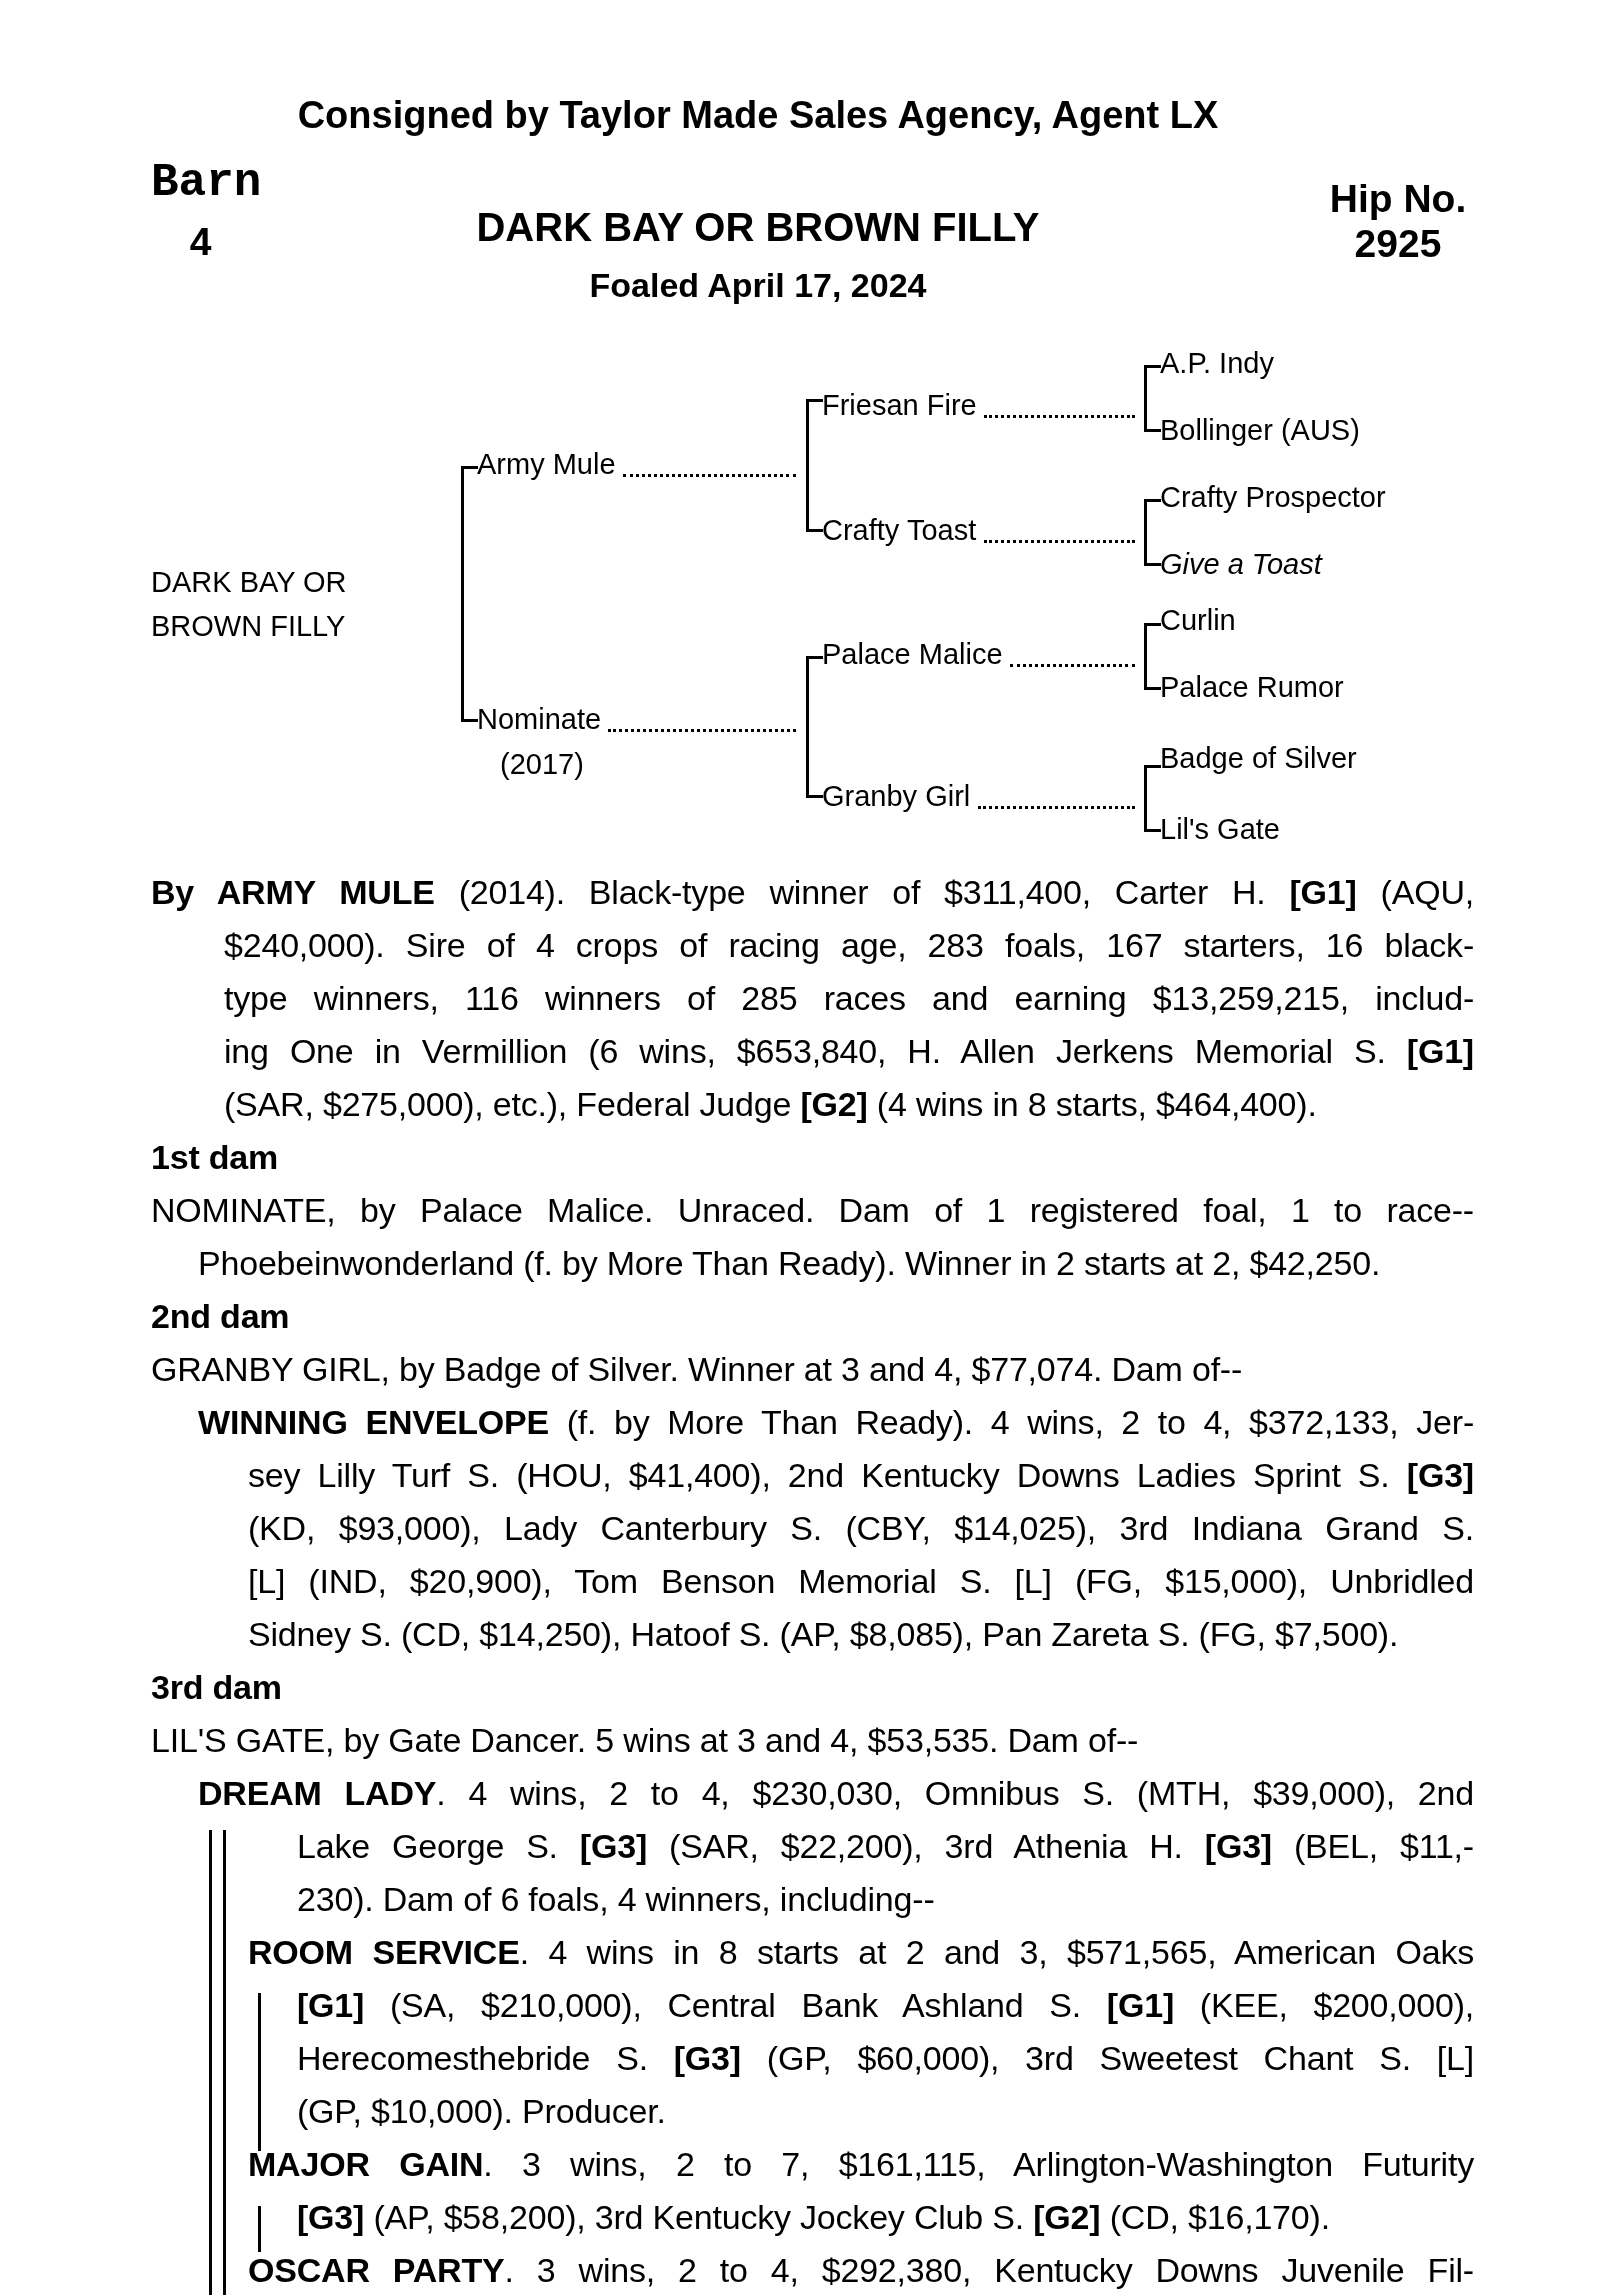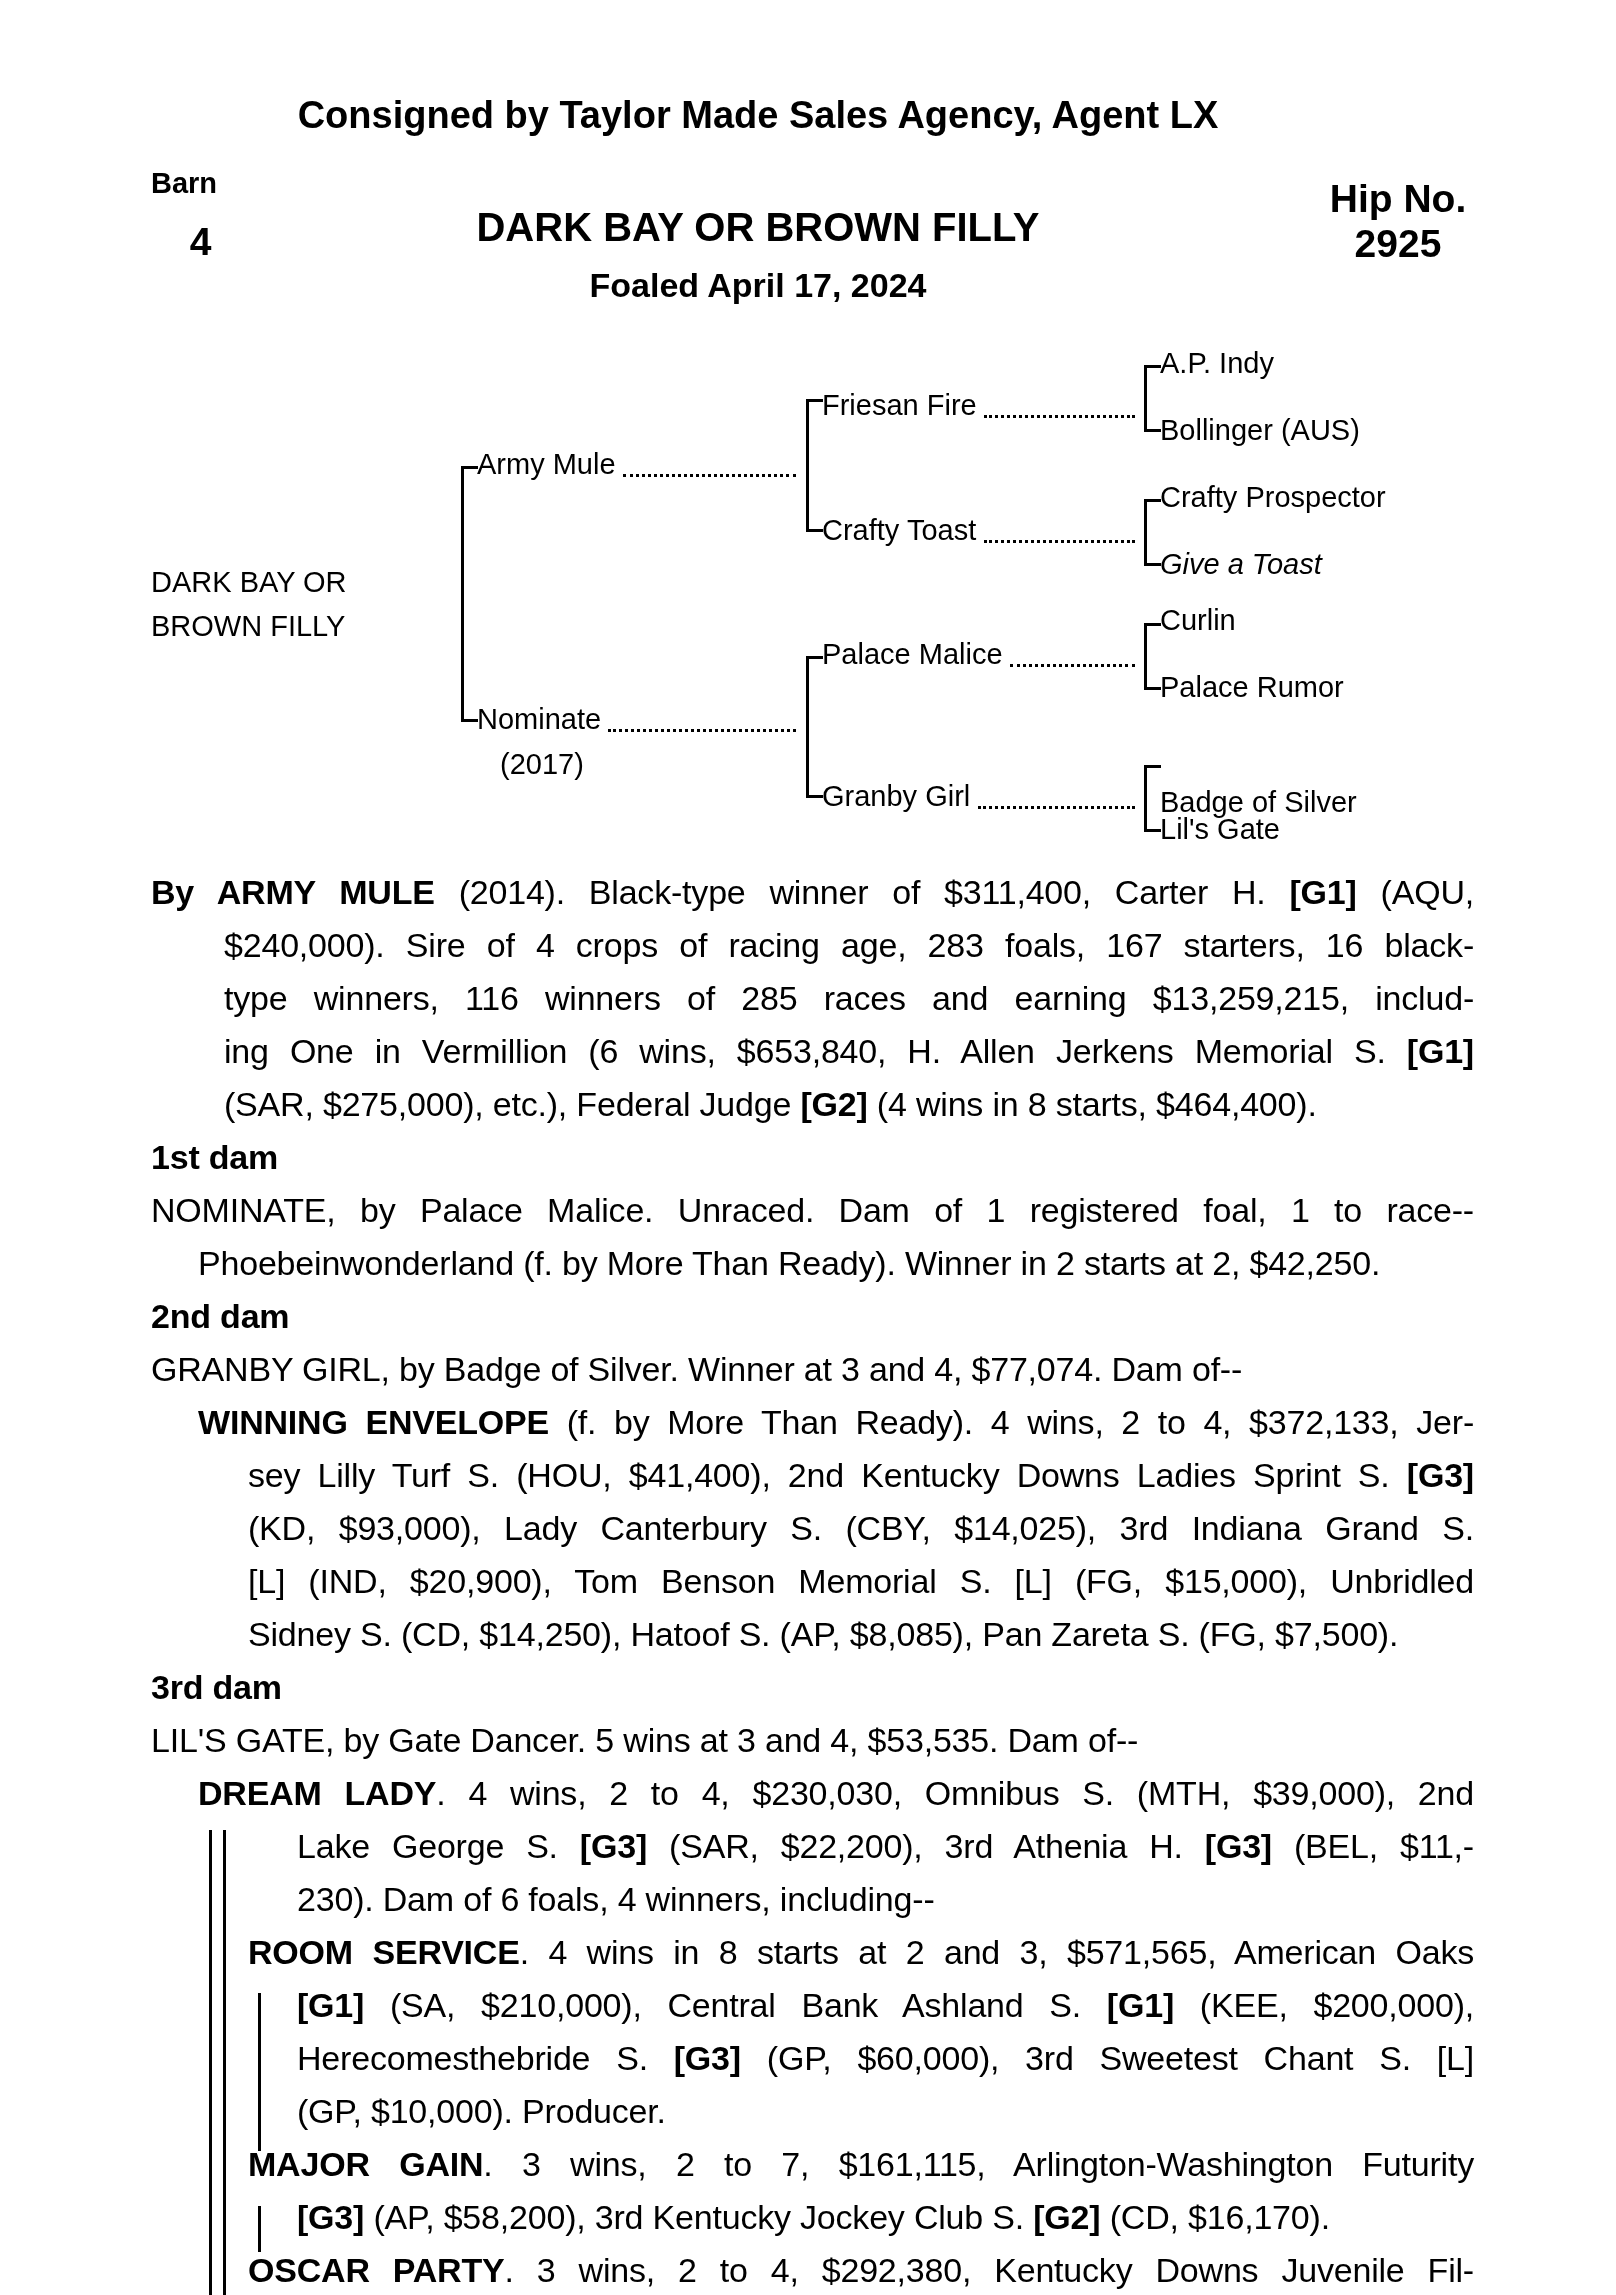--- a/index.html
+++ b/index.html
@@ -10,21 +10,21 @@
   }
   .b{font-weight:bold;}
   .r{font-weight:normal;}
 
   
   .hdr-center{position:absolute;left:0;width:1516px;text-align:center;font-weight:bold;white-space:nowrap;}
   #consignor{top:96px;font-size:38px;line-height:38px;}
   #title{top:207px;font-size:40px;line-height:40px;}
   #foaled{top:268px;font-size:34px;line-height:34px;}
   #barn-block{position:absolute;left:151px;top:164px;width:99px;font-weight:bold;}
-  #barn-label{font-size:29px;line-height:39px;}
+  #barn-label{font-size:46px;line-height:39px;font-family:Liberation Mono, monospace;}
   #barn-number{font-size:39px;line-height:39px;margin-top:19px;text-align:center;}
   #hip-block{position:absolute;right:142px;top:179px;width:152px;text-align:center;font-weight:bold;}
   #hip-label{font-size:39px;line-height:39px;}
   #hip-number{font-size:39px;line-height:39px;margin-top:6px;}
 
   
   .ped-row{position:absolute;height:29px;line-height:29px;font-size:29px;display:flex;white-space:nowrap;}
   .ped-name{flex:0 0 auto;}
   .leader{flex:1 1 auto;border-bottom:3.2px dotted #000;height:0;align-self:flex-end;margin:0 5.5px 1.8px 7.3px;}
   .brk{position:absolute;border-left:3.2px solid #000;}
@@ -112,21 +112,21 @@
     </div>
   <div class="ped-row" style="left:1160px;top:550px;font-style:italic;">
       <span class="ped-name">Give a Toast</span>
     </div>
   <div class="ped-row" style="left:1160px;top:606px;">
       <span class="ped-name">Curlin</span>
     </div>
   <div class="ped-row" style="left:1160px;top:673px;">
       <span class="ped-name">Palace Rumor</span>
     </div>
-  <div class="ped-row" style="left:1160px;top:788px;justify-content:flex-end;">
+  <div class="ped-row" style="left:1160px;top:744px;justify-content:flex-end;">
       <span class="ped-name">Badge of Silver</span>
     </div>
   <div class="ped-row" style="left:1160px;top:815px;">
       <span class="ped-name">Lil's Gate</span>
     </div>
 
   <div class="brk" style="left:461px;top:466px;height:256px;"></div>
   <div class="brk" style="left:806px;top:399px;height:133px;"></div>
   <div class="brk" style="left:806px;top:656px;height:142px;"></div>
   <div class="brk" style="left:1144px;top:365px;height:67px;"></div>

